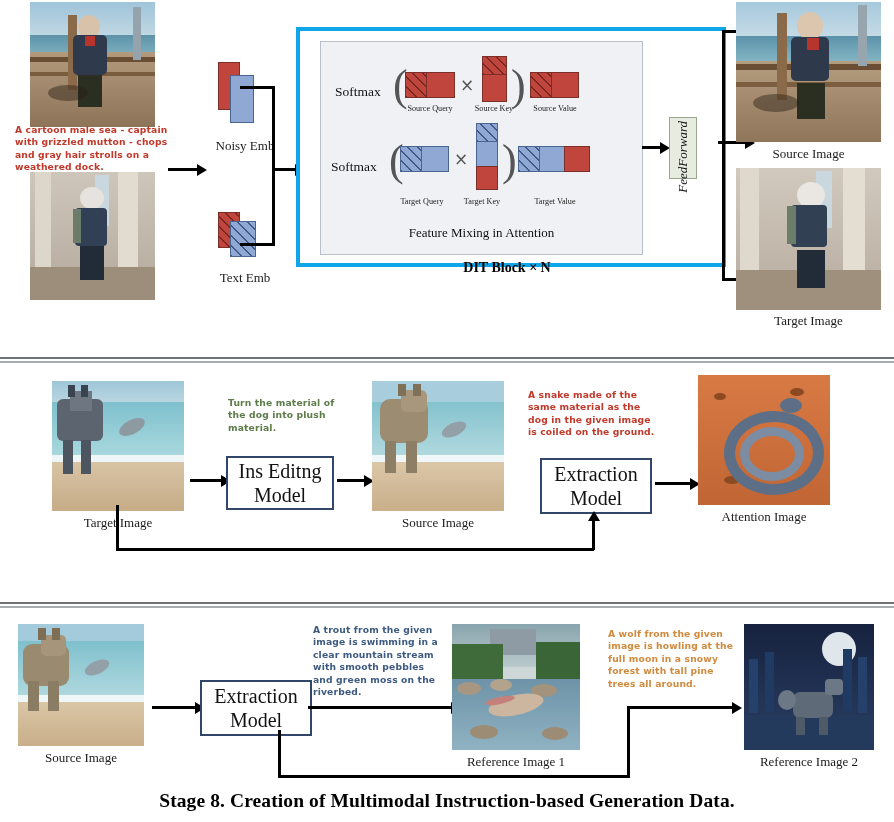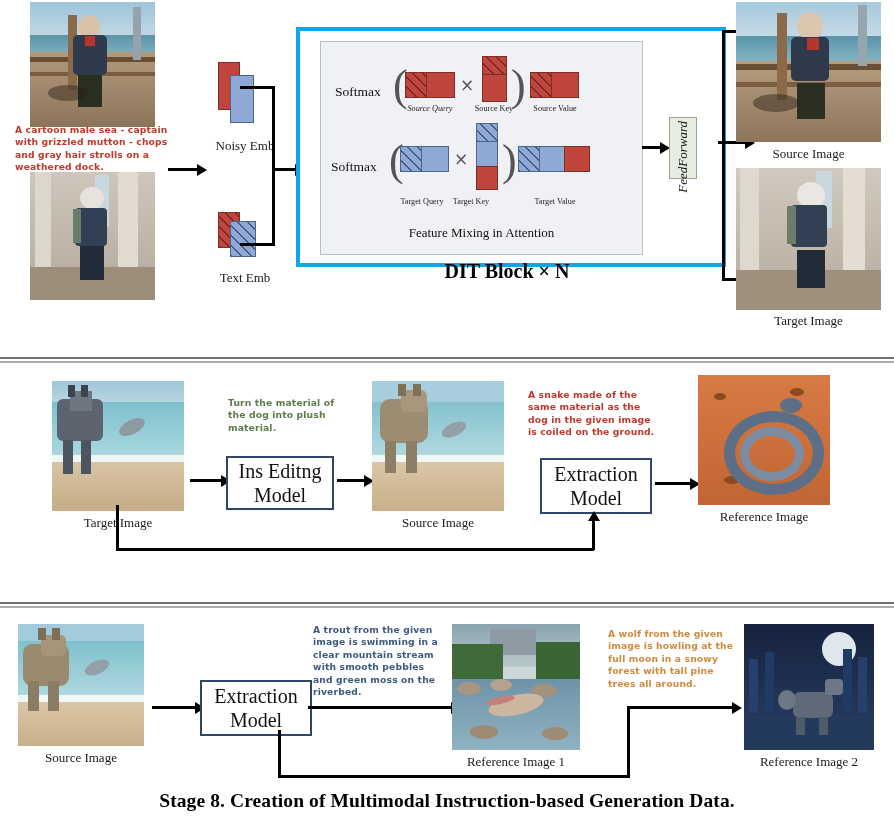--- a/index.html
+++ b/index.html
@@ -60,21 +60,21 @@
   .m-blue{background:#8fa8d4;border:1px solid #4b6591;}
   .hatch-red{background:
      repeating-linear-gradient(45deg,rgba(60,15,10,.55) 0 1.2px,rgba(0,0,0,0) 1.2px 7px),#c0453c;
      border:1px solid #7c2f29;}
   .hatch-blue{background:
      repeating-linear-gradient(45deg,rgba(25,45,95,.65) 0 1.2px,rgba(0,0,0,0) 1.2px 7px),#8fa8d4;
      border:1px solid #4b6591;}
   .mlbl{position:absolute;text-align:center;font-family:"Liberation Serif",serif;font-size:8.2px;color:#222;}
   .fmix{position:absolute;text-align:center;width:100%;font-family:"Liberation Serif",serif;font-size:13px;color:#111;}
   #dit-label{position:absolute;text-align:center;font-family:"Liberation Serif",serif;
-     font-size:20px;font-weight:bold;color:#000;}
+     font-size:14px;font-weight:bold;color:#000;}
   #ff-box{position:absolute;border:1.5px solid #9aa48f;background:#e7ece0;}
   #ff-text{position:absolute;writing-mode:vertical-rl;transform:rotate(180deg);
      font-family:"Liberation Serif",serif;font-style:italic;font-size:13px;color:#111;
      white-space:nowrap;}
 
   
   .sky{position:absolute;left:0;right:0;}
   .sea{position:absolute;left:0;right:0;}
   .sand{position:absolute;left:0;right:0;}
   .blob{position:absolute;border-radius:50%;}
@@ -141,39 +141,39 @@
         <div class="paren" style="left:72px;top:22px;font-size:44px;line-height:44px;">(</div>
         <div class="mtx hatch-red" style="left:84px;top:30px;width:22px;height:26px;"></div>
         <div class="mtx m-red" style="left:105px;top:30px;width:29px;height:26px;"></div>
         <div class="times" style="left:139px;top:33px;">×</div>
         <div class="mtx hatch-red" style="left:161px;top:14px;width:25px;height:19px;"></div>
         <div class="mtx m-red" style="left:161px;top:32px;width:25px;height:28px;"></div>
         <div class="paren" style="left:190px;top:22px;font-size:44px;line-height:44px;">)</div>
         <div class="mtx hatch-red" style="left:209px;top:30px;width:22px;height:26px;"></div>
         <div class="mtx m-red" style="left:230px;top:30px;width:28px;height:26px;"></div>
 
-        <div class="mlbl" style="left:74px;top:62px;width:70px;font-style:italic;">Source Query</div>
+        <div class="mlbl" style="left:74px;top:62px;width:70px;">Source Query</div>
         <div class="mlbl" style="left:140px;top:62px;width:66px;">Source Key</div>
         <div class="mlbl" style="left:200px;top:62px;width:68px;">Source Value</div>
 
         <div class="softmax-lbl" style="left:10px;top:117px;">Softmax</div>
         <div class="paren" style="left:68px;top:97px;font-size:44px;line-height:44px;">(</div>
         <div class="mtx hatch-blue" style="left:79px;top:104px;width:22px;height:26px;"></div>
         <div class="mtx m-blue" style="left:100px;top:104px;width:28px;height:26px;"></div>
         <div class="times" style="left:133px;top:107px;">×</div>
         <div class="mtx hatch-blue" style="left:155px;top:81px;width:22px;height:19px;"></div>
         <div class="mtx m-blue" style="left:155px;top:99px;width:22px;height:26px;"></div>
         <div class="mtx m-red" style="left:155px;top:124px;width:22px;height:24px;"></div>
         <div class="paren" style="left:181px;top:97px;font-size:44px;line-height:44px;">)</div>
         <div class="mtx hatch-blue" style="left:197px;top:104px;width:22px;height:26px;"></div>
         <div class="mtx m-blue" style="left:218px;top:104px;width:26px;height:26px;"></div>
         <div class="mtx m-red" style="left:243px;top:104px;width:26px;height:26px;"></div>
 
         <div class="mlbl" style="left:66px;top:155px;width:70px;">Target Query</div>
-        <div class="mlbl" style="left:118px;top:155px;width:64px;">Target Key</div>
+        <div class="mlbl" style="left:129px;top:155px;width:64px;">Target Key</div>
         <div class="mlbl" style="left:198px;top:155px;width:72px;">Target Value</div>
 
         <div class="fmix" style="left:0;top:183px;">Feature Mixing in Attention</div>
       </div>
 
       <div class="arrow-h" style="left:342px;top:115px;width:19px;"></div>
       <div id="ff-box" style="left:369px;top:86px;width:26px;height:60px;">
         <div id="ff-text" style="left:5px;top:3px;">FeedForward</div>
       </div>
     </div>
@@ -278,21 +278,21 @@
       <div class="blob" style="left:12%;top:14%;width:12px;height:7px;background:#8c4a22;"></div>
       <div class="blob" style="left:70%;top:10%;width:14px;height:8px;background:#8c4a22;"></div>
       <div class="blob" style="left:20%;top:78%;width:16px;height:8px;background:#8c4a22;"></div>
       <div class="blob" style="left:62%;top:84%;width:13px;height:7px;background:#8c4a22;"></div>
       <div class="blob" style="left:20%;top:28%;width:78px;height:62px;
             border:11px solid #5d6f86;background:transparent;"></div>
       <div class="blob" style="left:32%;top:40%;width:46px;height:36px;
             border:9px solid #7c8da3;background:transparent;"></div>
       <div class="blob" style="left:62%;top:18%;width:22px;height:15px;background:#5d6f86;"></div>
     </div>
-    <div class="cap" style="left:698px;top:144px;width:132px;">Reference Image</div>
+    <div class="cap" style="left:698px;top:144px;width:132px;">Attention Image</div>
 
     <div class="line-v" style="left:116px;top:140px;height:46px;"></div>
     <div class="line-h" style="left:116px;top:183px;width:478px;"></div>
     <div class="arrow-up" style="left:592px;top:155px;height:30px;"></div>
 
   </div>
 
   <div class="sep" style="top:602px;">
     <div class="l1"></div>
       <div class="l2"></div>

